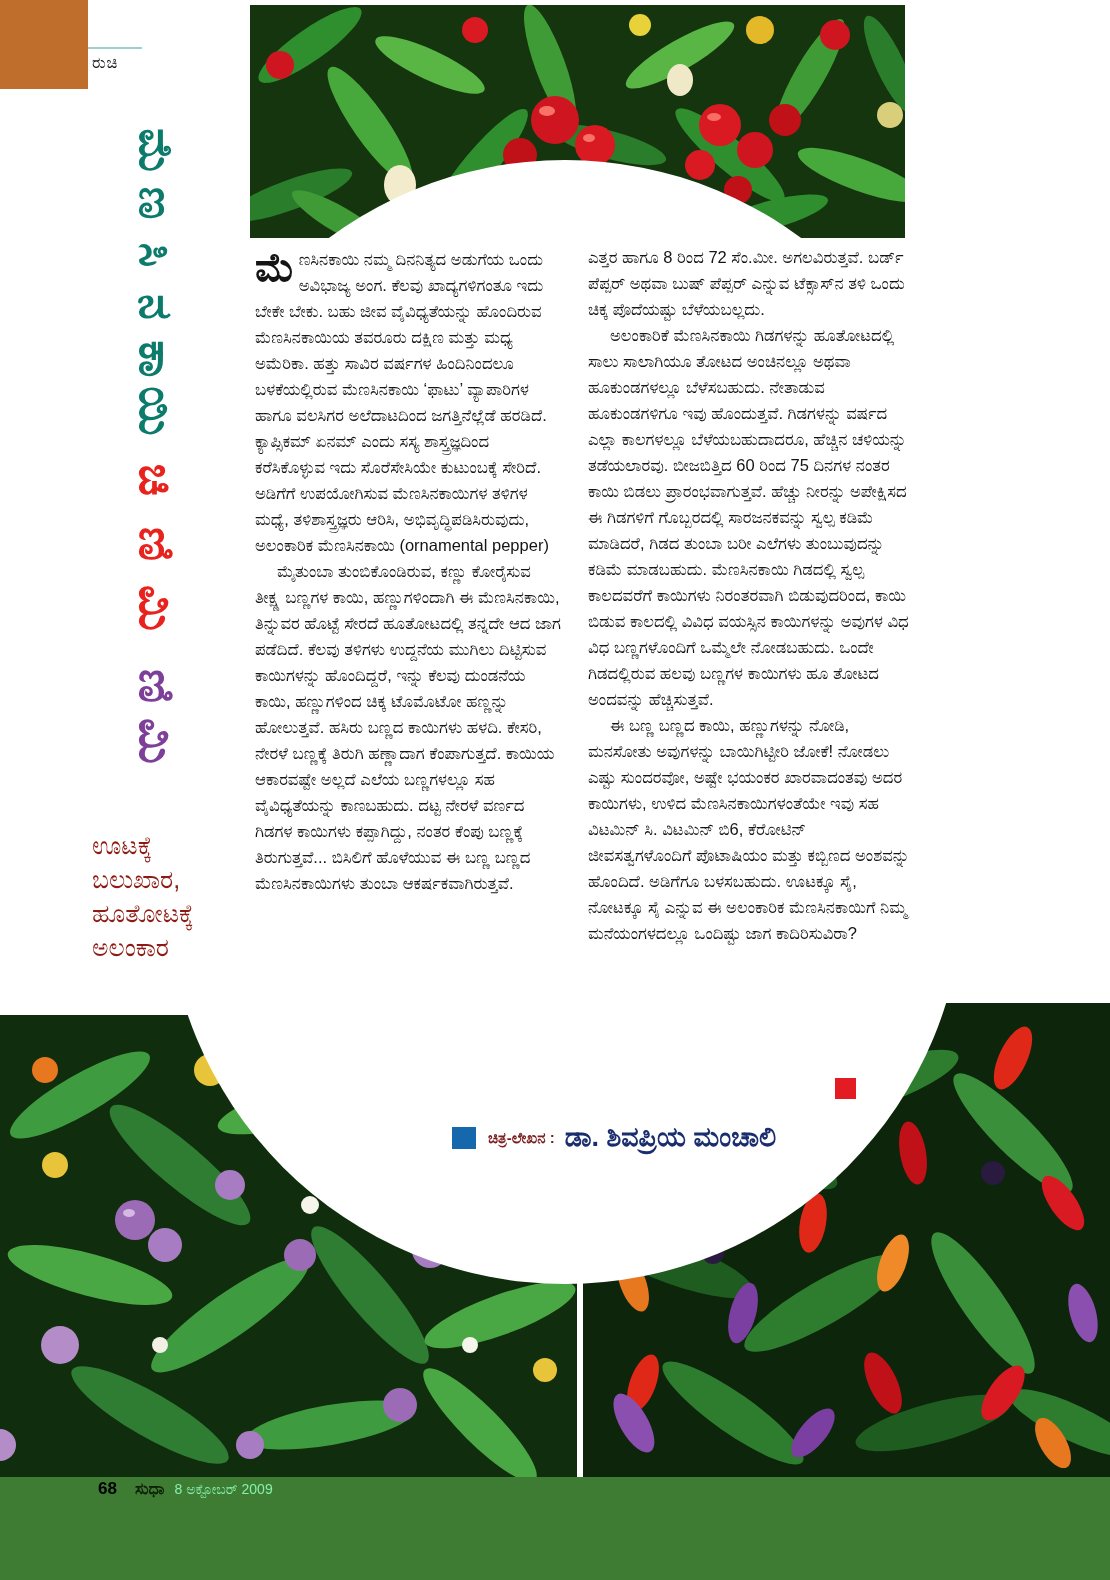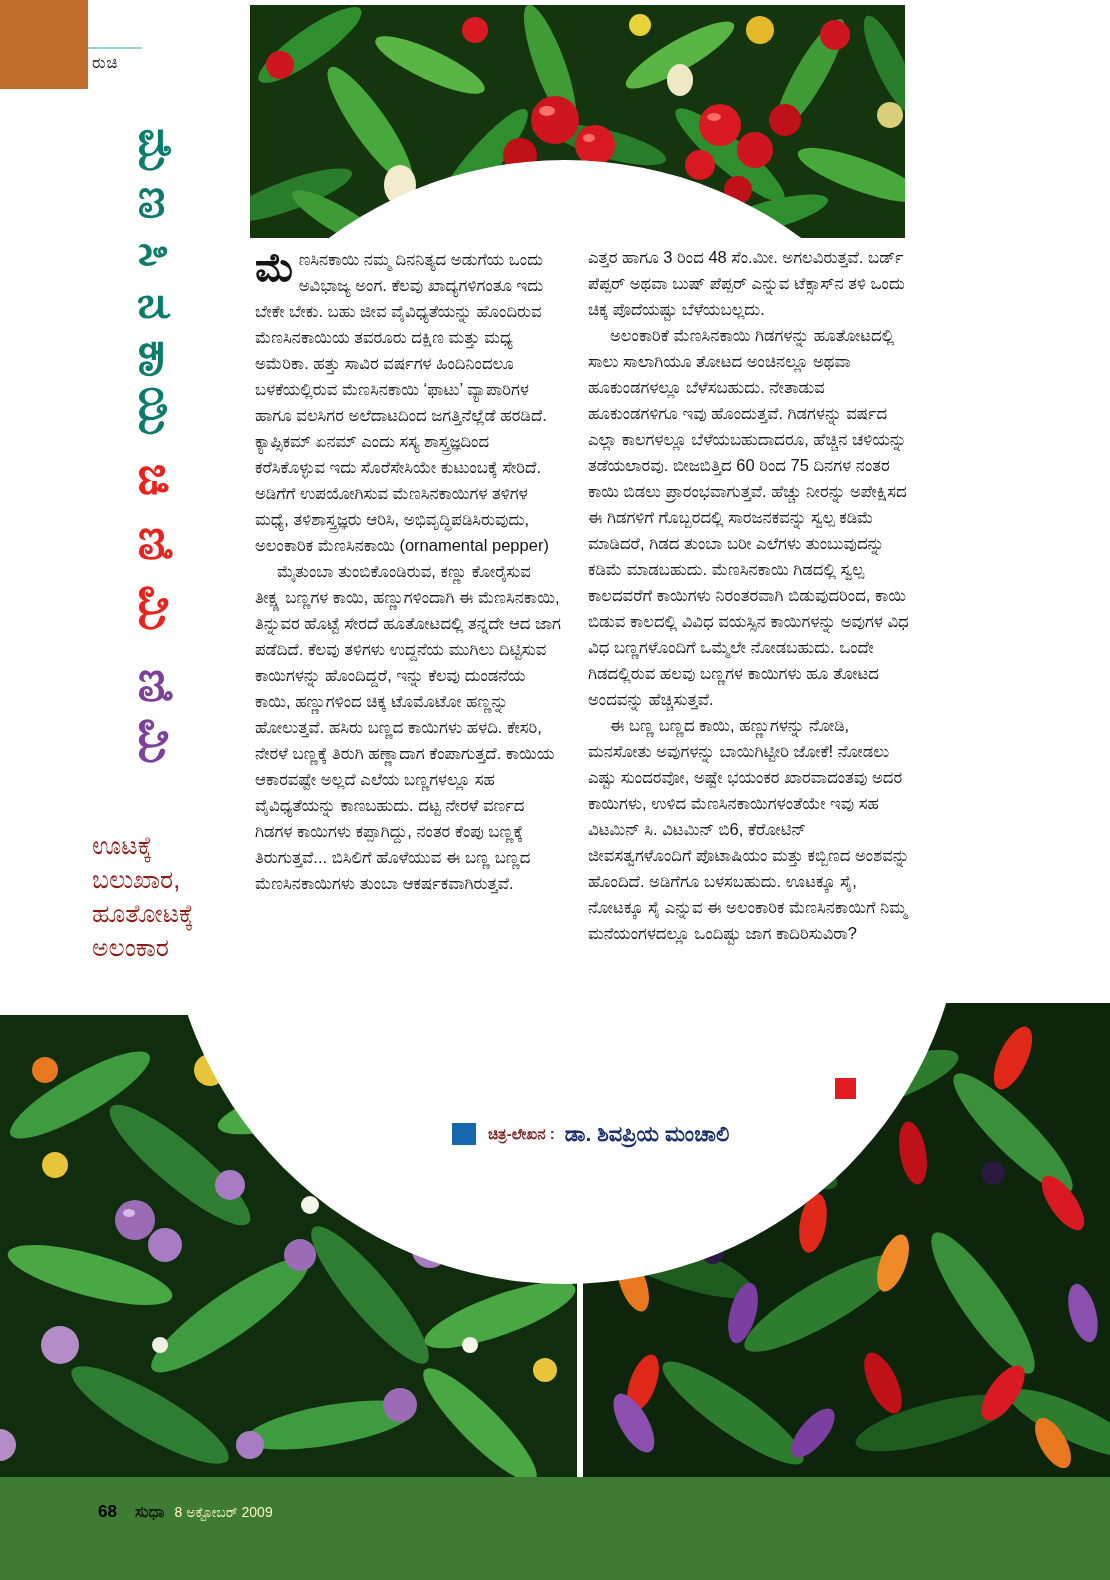--- a/index.html
+++ b/index.html
@@ -38,29 +38,29 @@
   #col1{left:255px;top:246px;width:306px;height:832px;}
   #col2{left:588px;top:244px;width:322px;height:836px;}
   .col p{margin:0;}
   .col p.indent{text-indent:22px;}
   #dropcap{float:left;font-size:40px;line-height:38px;font-weight:bold;
     padding-right:4px;padding-top:2px;}
   
   #caption-row{left:424px;top:1122px;z-index:3;display:flex;align-items:center;padding-left:28px;}
   #caption-square{width:24px;height:22px;background:#1668ad;margin-right:12px;}
   #caption-label{color:#7b1d1d;font-weight:bold;font-size:15px;margin-right:10px;}
-  #caption-author{color:#1a2e6e;font-weight:bold;font-size:21px;}
+  #caption-author{color:#1a2e6e;font-weight:bold;font-size:27px;}
   
   #end-square{left:835px;top:1078px;width:21px;height:21px;background:#e31b23;z-index:3;}
   
   #footer-bar{left:0;top:1477px;width:1110px;height:103px;background:#3e7c33;z-index:3;}
-  #footer-text{position:absolute;left:98px;top:25px;display:flex;align-items:baseline;color:#0d2008;}
+  #footer-text{position:absolute;left:98px;top:2px;display:flex;align-items:baseline;color:#0d2008;}
   #footer-page{font-weight:bold;font-size:17px;color:#000;}
   #footer-mag{font-weight:bold;font-size:16px;margin-left:18px;color:#101f08;}
-  #footer-date{font-size:14px;margin-left:10px;color:#fef9c3;}
+  #footer-date{font-size:14px;margin-left:10px;color:#86efac;}
 </style>
 </head>
 <body>
 
 <div class="abs photo" id="top-photo">
   <svg width="655" height="233" viewBox="0 0 655 233" xmlns="http://www.w3.org/2000/svg">
     <rect width="655" height="233" fill="#15350f"></rect>
     <g>
       <ellipse cx="60" cy="40" rx="62" ry="16" fill="#2f8f2f" transform="rotate(-35 60 40)"></ellipse>
       <ellipse cx="120" cy="120" rx="70" ry="17" fill="#47a83b" transform="rotate(55 120 120)"></ellipse>
@@ -223,21 +223,21 @@
 </div>
 
 <div class="abs col" id="col1">
   <p>
     <span id="dropcap">ಮೆ</span><span>ಣಸಿನಕಾಯಿ ನಮ್ಮ ದಿನನಿತ್ಯದ ಅಡುಗೆಯ ಒಂದು ಅವಿಭಾಜ್ಯ ಅಂಗ. ಕೆಲವು ಖಾದ್ಯಗಳಿಗಂತೂ ಇದು ಬೇಕೇ ಬೇಕು. ಬಹು ಜೀವ ವೈವಿಧ್ಯತೆಯನ್ನು ಹೊಂದಿರುವ ಮೆಣಸಿನಕಾಯಿಯ ತವರೂರು ದಕ್ಷಿಣ ಮತ್ತು ಮಧ್ಯ ಅಮೆರಿಕಾ. ಹತ್ತು ಸಾವಿರ ವರ್ಷಗಳ ಹಿಂದಿನಿಂದಲೂ ಬಳಕೆಯಲ್ಲಿರುವ ಮೆಣಸಿನಕಾಯಿ ‘ಫಾಟು’ ವ್ಯಾಪಾರಿಗಳ ಹಾಗೂ ವಲಸಿಗರ ಅಲೆದಾಟದಿಂದ ಜಗತ್ತಿನೆಲ್ಲೆಡೆ ಹರಡಿದೆ. ಕ್ಯಾಪ್ಸಿಕಮ್ ಏನಮ್ ಎಂದು ಸಸ್ಯ ಶಾಸ್ತ್ರಜ್ಞದಿಂದ ಕರೆಸಿಕೊಳ್ಳುವ ಇದು ಸೊರೆಸೇಸಿಯೇ ಕುಟುಂಬಕ್ಕೆ ಸೇರಿದೆ. ಅಡಿಗೆಗೆ ಉಪಯೋಗಿಸುವ ಮೆಣಸಿನಕಾಯಿಗಳ ತಳಿಗಳ ಮಧ್ಯೆ, ತಳಿಶಾಸ್ತ್ರಜ್ಞರು ಆರಿಸಿ, ಅಭಿವೃದ್ಧಿಪಡಿಸಿರುವುದು, ಅಲಂಕಾರಿಕ ಮೆಣಸಿನಕಾಯಿ (ornamental pepper)</span>
   </p>
   <p class="indent">ಮೈತುಂಬಾ ತುಂಬಿಕೊಂಡಿರುವ, ಕಣ್ಣು ಕೋರೈಸುವ ತೀಕ್ಷ್ಣ ಬಣ್ಣಗಳ ಕಾಯಿ, ಹಣ್ಣುಗಳಿಂದಾಗಿ ಈ ಮೆಣಸಿನಕಾಯಿ, ತಿನ್ನುವರ ಹೊಟ್ಟೆ ಸೇರದೆ ಹೂತೋಟದಲ್ಲಿ ತನ್ನದೇ ಆದ ಜಾಗ ಪಡೆದಿದೆ. ಕೆಲವು ತಳಿಗಳು ಉದ್ದನೆಯ ಮುಗಿಲು ದಿಟ್ಟಿಸುವ ಕಾಯಿಗಳನ್ನು ಹೊಂದಿದ್ದರೆ, ಇನ್ನು ಕೆಲವು ದುಂಡನೆಯ ಕಾಯಿ, ಹಣ್ಣುಗಳಿಂದ ಚಿಕ್ಕ ಟೊಮೊಟೋ ಹಣ್ಣನ್ನು ಹೋಲುತ್ತವೆ. ಹಸಿರು ಬಣ್ಣದ ಕಾಯಿಗಳು ಹಳದಿ. ಕೇಸರಿ, ನೇರಳೆ ಬಣ್ಣಕ್ಕೆ ತಿರುಗಿ ಹಣ್ಣಾದಾಗ ಕೆಂಪಾಗುತ್ತದೆ. ಕಾಯಿಯ ಆಕಾರವಷ್ಟೇ ಅಲ್ಲದೆ ಎಲೆಯ ಬಣ್ಣಗಳಲ್ಲೂ ಸಹ ವೈವಿಧ್ಯತೆಯನ್ನು ಕಾಣಬಹುದು. ದಟ್ಟ ನೇರಳೆ ವರ್ಣದ ಗಿಡಗಳ ಕಾಯಿಗಳು ಕಪ್ಪಾಗಿದ್ದು, ನಂತರ ಕೆಂಪು ಬಣ್ಣಕ್ಕೆ ತಿರುಗುತ್ತವೆ... ಬಿಸಿಲಿಗೆ ಹೊಳೆಯುವ ಈ ಬಣ್ಣ ಬಣ್ಣದ ಮೆಣಸಿನಕಾಯಿಗಳು ತುಂಬಾ ಆಕರ್ಷಕವಾಗಿರುತ್ತವೆ.</p>
 </div>
 
 <div class="abs col" id="col2">
-  <p>ಎತ್ತರ ಹಾಗೂ 3 ರಿಂದ 48 ಸೆಂ.ಮೀ. ಅಗಲವಿರುತ್ತವೆ. ಬರ್ಡ್ ಪೆಪ್ಪರ್ ಅಥವಾ ಬುಷ್ ಪೆಪ್ಪರ್ ಎನ್ನುವ ಟೆಕ್ಸಾಸ್‌ನ ತಳಿ ಒಂದು ಚಿಕ್ಕ ಪೊದೆಯಷ್ಟು ಬೆಳೆಯಬಲ್ಲದು.</p>
+  <p>ಎತ್ತರ ಹಾಗೂ 8 ರಿಂದ 72 ಸೆಂ.ಮೀ. ಅಗಲವಿರುತ್ತವೆ. ಬರ್ಡ್ ಪೆಪ್ಪರ್ ಅಥವಾ ಬುಷ್ ಪೆಪ್ಪರ್ ಎನ್ನುವ ಟೆಕ್ಸಾಸ್‌ನ ತಳಿ ಒಂದು ಚಿಕ್ಕ ಪೊದೆಯಷ್ಟು ಬೆಳೆಯಬಲ್ಲದು.</p>
   <p class="indent">ಅಲಂಕಾರಿಕೆ ಮೆಣಸಿನಕಾಯಿ ಗಿಡಗಳನ್ನು ಹೂತೋಟದಲ್ಲಿ ಸಾಲು ಸಾಲಾಗಿಯೂ ತೋಟದ ಅಂಚಿನಲ್ಲೂ ಅಥವಾ ಹೂಕುಂಡಗಳಲ್ಲೂ ಬೆಳೆಸಬಹುದು. ನೇತಾಡುವ ಹೂಕುಂಡಗಳಿಗೂ ಇವು ಹೊಂದುತ್ತವೆ. ಗಿಡಗಳನ್ನು ವರ್ಷದ ಎಲ್ಲಾ ಕಾಲಗಳಲ್ಲೂ ಬೆಳೆಯಬಹುದಾದರೂ, ಹೆಚ್ಚಿನ ಚಳಿಯನ್ನು ತಡೆಯಲಾರವು. ಬೀಜಬಿತ್ತಿದ 60 ರಿಂದ 75 ದಿನಗಳ ನಂತರ ಕಾಯಿ ಬಿಡಲು ಪ್ರಾರಂಭವಾಗುತ್ತವೆ. ಹೆಚ್ಚು ನೀರನ್ನು ಅಪೇಕ್ಷಿಸದ ಈ ಗಿಡಗಳಿಗೆ ಗೊಬ್ಬರದಲ್ಲಿ ಸಾರಜನಕವನ್ನು ಸ್ವಲ್ಪ ಕಡಿಮೆ ಮಾಡಿದರೆ, ಗಿಡದ ತುಂಬಾ ಬರೀ ಎಲೆಗಳು ತುಂಬುವುದನ್ನು ಕಡಿಮೆ ಮಾಡಬಹುದು. ಮೆಣಸಿನಕಾಯಿ ಗಿಡದಲ್ಲಿ ಸ್ವಲ್ಪ ಕಾಲದವರೆಗೆ ಕಾಯಿಗಳು ನಿರಂತರವಾಗಿ ಬಿಡುವುದರಿಂದ, ಕಾಯಿ ಬಿಡುವ ಕಾಲದಲ್ಲಿ ವಿವಿಧ ವಯಸ್ಸಿನ ಕಾಯಿಗಳನ್ನು ಅವುಗಳ ವಿಧ ವಿಧ ಬಣ್ಣಗಳೊಂದಿಗೆ ಒಮ್ಮೆಲೇ ನೋಡಬಹುದು. ಒಂದೇ ಗಿಡದಲ್ಲಿರುವ ಹಲವು ಬಣ್ಣಗಳ ಕಾಯಿಗಳು ಹೂ ತೋಟದ ಅಂದವನ್ನು ಹೆಚ್ಚಿಸುತ್ತವೆ.</p>
   <p class="indent">ಈ ಬಣ್ಣ ಬಣ್ಣದ ಕಾಯಿ, ಹಣ್ಣುಗಳನ್ನು ನೋಡಿ, ಮನಸೋತು ಅವುಗಳನ್ನು ಬಾಯಿಗಿಟ್ಟೀರಿ ಜೋಕೆ! ನೋಡಲು ಎಷ್ಟು ಸುಂದರವೋ, ಅಷ್ಟೇ ಭಯಂಕರ ಖಾರವಾದಂತವು ಅದರ ಕಾಯಿಗಳು, ಉಳಿದ ಮೆಣಸಿನಕಾಯಿಗಳಂತೆಯೇ ಇವು ಸಹ ವಿಟಮಿನ್ ಸಿ. ವಿಟಮಿನ್ ಬಿ6, ಕೆರೋಟಿನ್ ಜೀವಸತ್ವಗಳೊಂದಿಗೆ ಪೊಟಾಷಿಯಂ ಮತ್ತು ಕಬ್ಬಿಣದ ಅಂಶವನ್ನು ಹೊಂದಿದೆ. ಅಡಿಗೆಗೂ ಬಳಸಬಹುದು. ಊಟಕ್ಕೂ ಸೈ, ನೋಟಕ್ಕೂ ಸೈ ಎನ್ನುವ ಈ ಅಲಂಕಾರಿಕ ಮೆಣಸಿನಕಾಯಿಗೆ ನಿಮ್ಮ ಮನೆಯಂಗಳದಲ್ಲೂ ಒಂದಿಷ್ಟು ಜಾಗ ಕಾದಿರಿಸುವಿರಾ?</p>
 </div>
 
 <div class="abs" id="end-square"></div>
 
 <div class="abs" id="caption-row">
   <div id="caption-square"></div>
   <span id="caption-label">ಚಿತ್ರ-ಲೇಖನ :</span>
   <span id="caption-author">ಡಾ. ಶಿವಪ್ರಿಯ ಮಂಚಾಲಿ</span>

